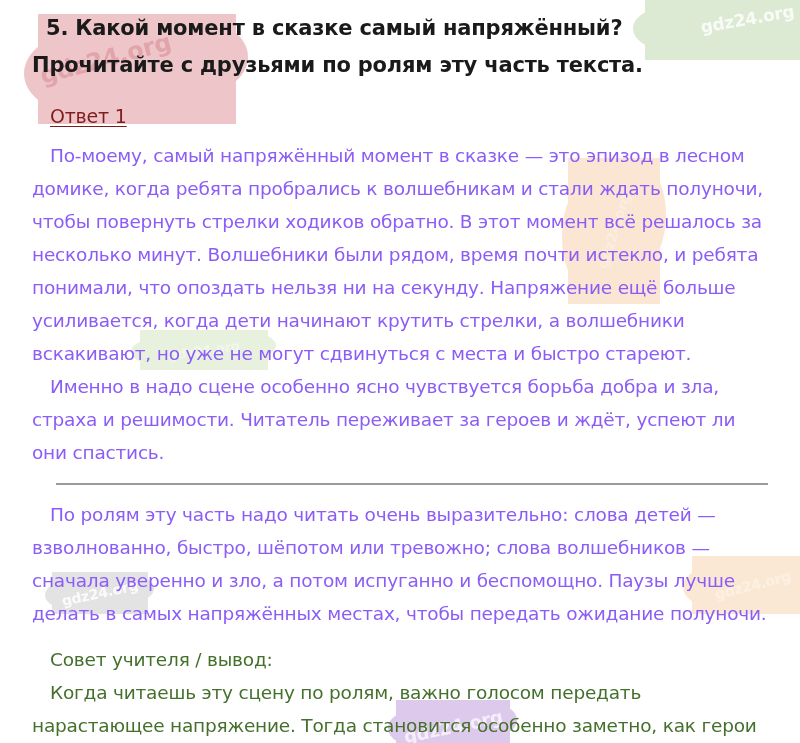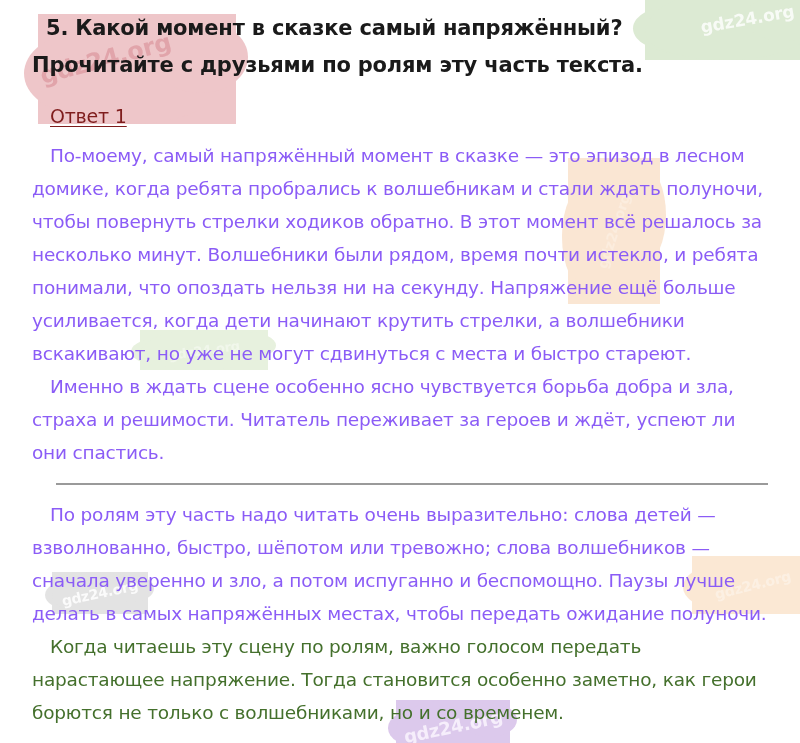--- a/index.html
+++ b/index.html
@@ -132,23 +132,24 @@
   </div>
 
   <div class="content">
 
     <h2 class="question">5. Какой момент в сказке самый напряжённый? Прочитайте с друзьями по ролям эту часть текста.</h2>
 
     <a class="answer-label">Ответ 1</a>
 
     <p class="body first">По-моему, самый напряжённый момент в сказке — это эпизод в лесном домике, когда ребята пробрались к волшебникам и стали ждать полуночи, чтобы повернуть стрелки ходиков обратно. В этот момент всё решалось за несколько минут. Волшебники были рядом, время почти истекло, и ребята понимали, что опоздать нельзя ни на секунду. Напряжение ещё больше усиливается, когда дети начинают крутить стрелки, а волшебники вскакивают, но уже не могут сдвинуться с места и быстро стареют.</p>
 
-    <p class="body">Именно в ждать сцене особенно ясно чувствуется борьба добра и зла, страха и решимости. Читатель переживает за героев и ждёт, успеют ли они спастись.</p>
+    <p class="body">Именно в надо сцене особенно ясно чувствуется борьба добра и зла, страха и решимости. Читатель переживает за героев и ждёт, успеют ли они спастись.</p>
 
     <hr class="divider">
 
     <p class="body">По ролям эту часть надо читать очень выразительно: слова детей — взволнованно, быстро, шёпотом или тревожно; слова волшебников — сначала уверенно и зло, а потом испуганно и беспомощно. Паузы лучше делать в самых напряжённых местах, чтобы передать ожидание полуночи.</p>
 
+    <p class="tip-label">Совет учителя / вывод:</p>
 
     <p class="tip">Когда читаешь эту сцену по ролям, важно голосом передать нарастающее напряжение. Тогда становится особенно заметно, как герои борются не только с волшебниками, но и со временем.</p>
 
   </div>
 </div>
 
 </body></html>

